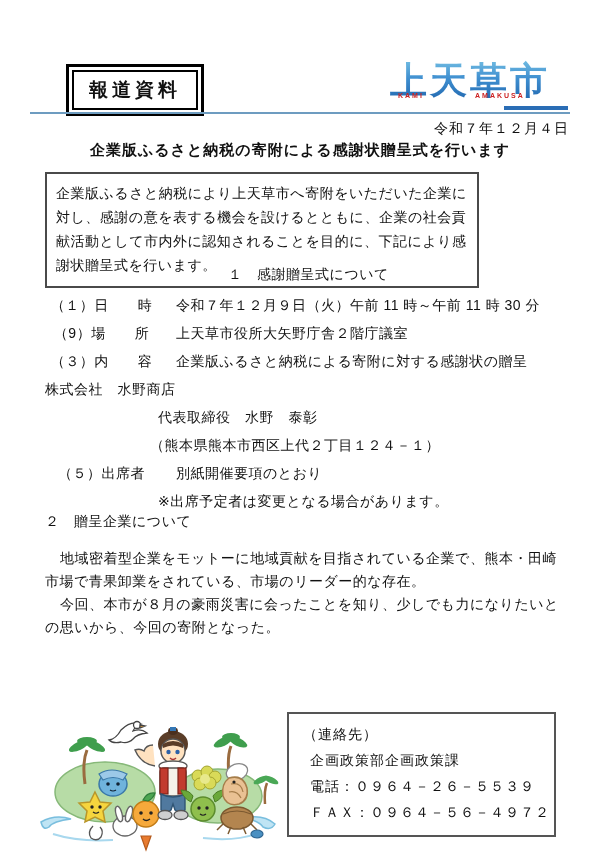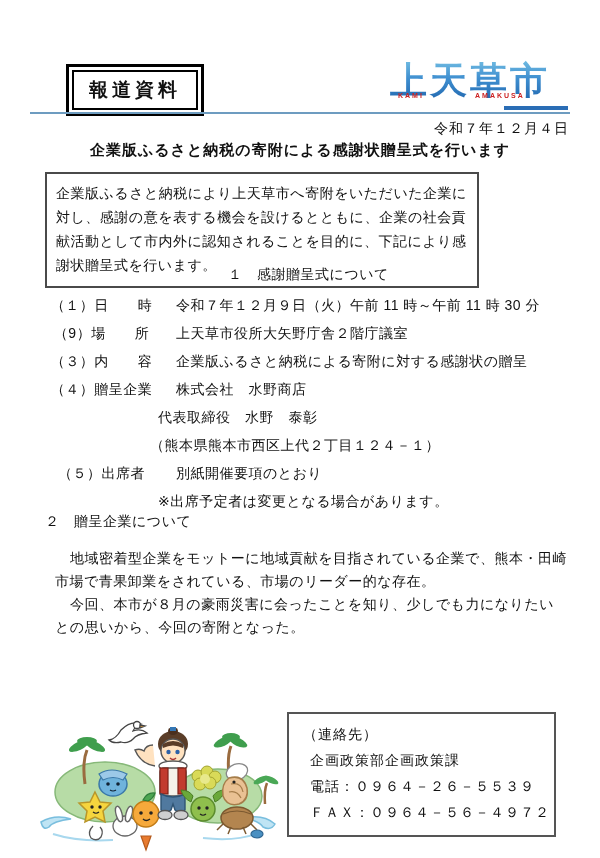--- a/index.html
+++ b/index.html
@@ -27,21 +27,21 @@
 
   .section1 { position:absolute; top:261px; left:45px; right:28px; font-size:14px; letter-spacing:.5px;text-align:center; }
   .sec-head { line-height:27px; margin-bottom:3px; }
   .row { display:flex; line-height:28px;gap:18px; }
   .row-label { width:113px; flex:none; white-space:pre; }
   .row-value { white-space:pre; }
   .row.sub { padding-left:113px; }
   .row.sub-hang { padding-left:105px; }
 
   .section2 { position:absolute; top:508px; left:45px; right:32px; font-size:14px; letter-spacing:.5px; }
-  .sec2-para { margin-left:10px; text-indent:15px; line-height:23px; }
+  .sec2-para { text-indent:15px; line-height:23px; }
   .section2 .sec-head { margin-bottom:12px; }
 
   .contact-box { position:absolute; top:712px; left:287px; width:269px; border:2px solid #555; padding:7px 12px 10px 14px; font-size:14px; line-height:26px; background:#fff; }
   .contact-line { white-space:nowrap; letter-spacing:1px; }
   .contact-line.indent { padding-left:7px; }
 
   .mascots { position:absolute; left:33px; top:714px; width:250px; height:142px; }
 </style>
 </head>
 <body>
@@ -77,21 +77,20 @@
     </div>
     <div class="row">
       <span class="row-label">（9）場　　所</span>
       <span class="row-value">上天草市役所大矢野庁舎２階庁議室</span>
     </div>
     <div class="row">
       <span class="row-label">（３）内　　容</span>
       <span class="row-value">企業版ふるさと納税による寄附に対する感謝状の贈呈</span>
     </div>
     <div class="row">
-      <span class="row-label">（４）贈呈企業</span>
       <span class="row-value">株式会社　水野商店</span>
     </div>
     <div class="row sub">
       <span class="row-value">代表取締役　水野　泰彰</span>
     </div>
     <div class="row sub-hang">
       <span class="row-value">（熊本県熊本市西区上代２丁目１２４－１）</span>
     </div>
     <div class="row">
       <span class="row-label">（５）出席者</span>

